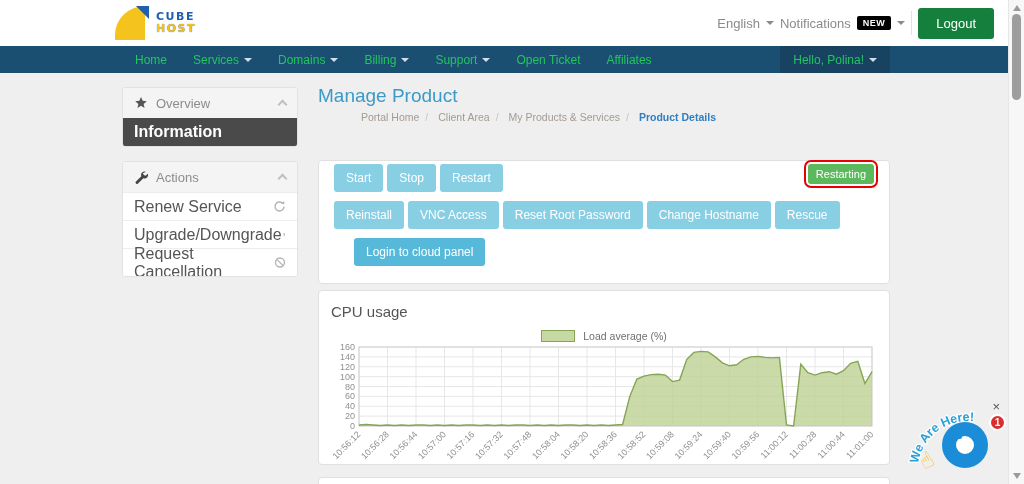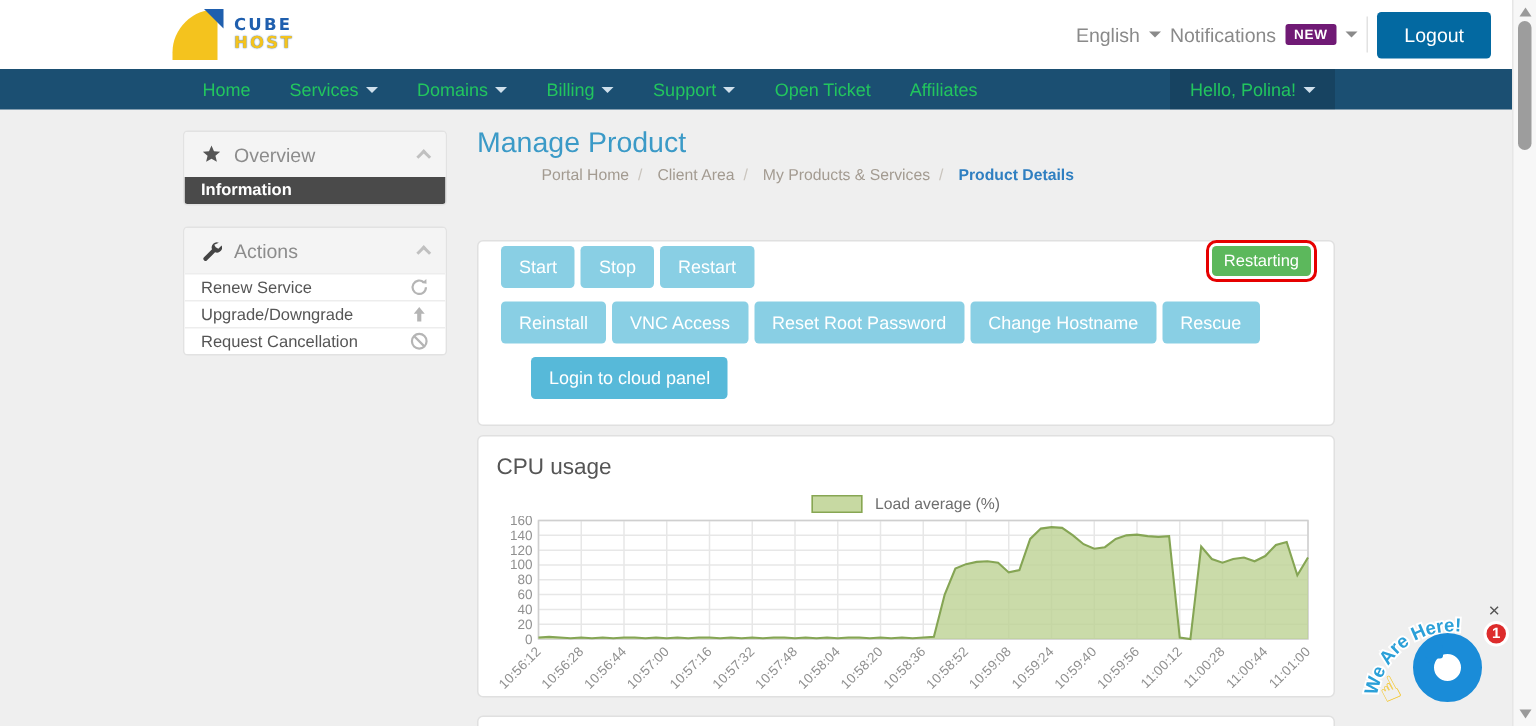--- a/index.html
+++ b/index.html
@@ -17,24 +17,24 @@
   .logo-tri { position:absolute; right:0; top:0; width:0; height:0;
               border-top:13px solid #1f5fae; border-left:13px solid transparent; }
   .logo-text { line-height:12px; font-weight:bold; font-size:11px; letter-spacing:1.5px;
                font-family:"DejaVu Sans", sans-serif; }
   .logo-text .l1 { color:#1f5fae; }
   .logo-text .l2 { color:#f4c31e; text-shadow:0 0 1px #1f5fae; }
   .topbar-right { margin-left:auto; display:flex; align-items:center; gap:6px; }
   .top-link { color:#8a8a8a; font-size:13px; cursor:pointer; display:flex; align-items:center; gap:6px; }
   .caret-down { width:0; height:0; border-left:4px solid transparent; border-right:4px solid transparent;
                 border-top:4px solid #8a8a8a; display:inline-block; }
-  .new-badge { background:#701a75; color:#ffffff; font-size:9px; font-weight:bold;
+  .new-badge { background:#000000; color:#ffffff; font-size:9px; font-weight:bold;
                padding:2px 6px; border-radius:2px; letter-spacing:.5px; }
   .v-divider { width:1px; height:24px; background:#e2e2e2; }
-  .logout-btn { background:#0369a1; color:#ffffff; border:none; font-size:13px;
+  .logout-btn { background:#15803d; color:#ffffff; border:none; font-size:13px;
                 padding:8px 18px; border-radius:3px; cursor:pointer; font-family:inherit; }
 
   
   .navbar { position:absolute; top:46px; left:0; width:1024px; height:27px; background:#1b4f72;
             display:flex; align-items:stretch; padding-left:122px; padding-right:134px; }
   .nav-item { color:#22c55e; font-size:12px; display:flex; align-items:center; gap:5px;
               padding:0 13px; cursor:pointer; }
   .nav-item .caret-down { border-top-color:#cfe0ec; }
   .nav-user { margin-left:auto; background:rgba(0,0,0,.14); }
 
@@ -47,21 +47,21 @@
   .sb-down { bottom:5px; border-top:6px solid #9a9a9a; }
   .sb-thumb { position:absolute; top:14px; left:3px; width:9px; height:86px; background:#9d9d9d; border-radius:5px; }
 
   
   .sidebar { position:absolute; left:122px; top:87px; width:176px; }
   .side-panel { background:#ffffff; border:1px solid #e2e2e2; border-radius:3px; overflow:hidden; margin-bottom:14px; }
   .side-head { background:#f4f4f4; height:30px; display:flex; align-items:center; gap:8px;
                padding:0 11px; color:#8c8c8c; font-size:13px; cursor:pointer; }
   .chev-up { width:7px; height:7px; border-left:2px solid #c0c0c0; border-top:2px solid #c0c0c0;
              transform:rotate(45deg); margin-left:auto; margin-top:3px; }
-  .side-item { height:18px; display:flex; align-items:center; padding:0 11px; font-size:11px;
+  .side-item { height:28px; display:flex; align-items:center; padding:0 11px; font-size:16px;
                color:#555555; border-top:1px solid #ededed; cursor:pointer; background:#ffffff; }
   .side-item.active { background:#4a4a4a; color:#ffffff; font-weight:bold; border-top:none; }
   .side-item .right-ic { margin-left:auto; }
   .ic { display:inline-block; }
 
   
   .main { position:absolute; left:318px; top:85px; width:572px; height:399px; }
   .page-title { color:#3b9ac7; font-size:19px; font-weight:400; }
   .breadcrumb { margin-top:4px; font-size:10.5px; color:#a39b91; display:flex; gap:10px; align-items:center;padding-left:43px; }
   .crumb { cursor:pointer; }

